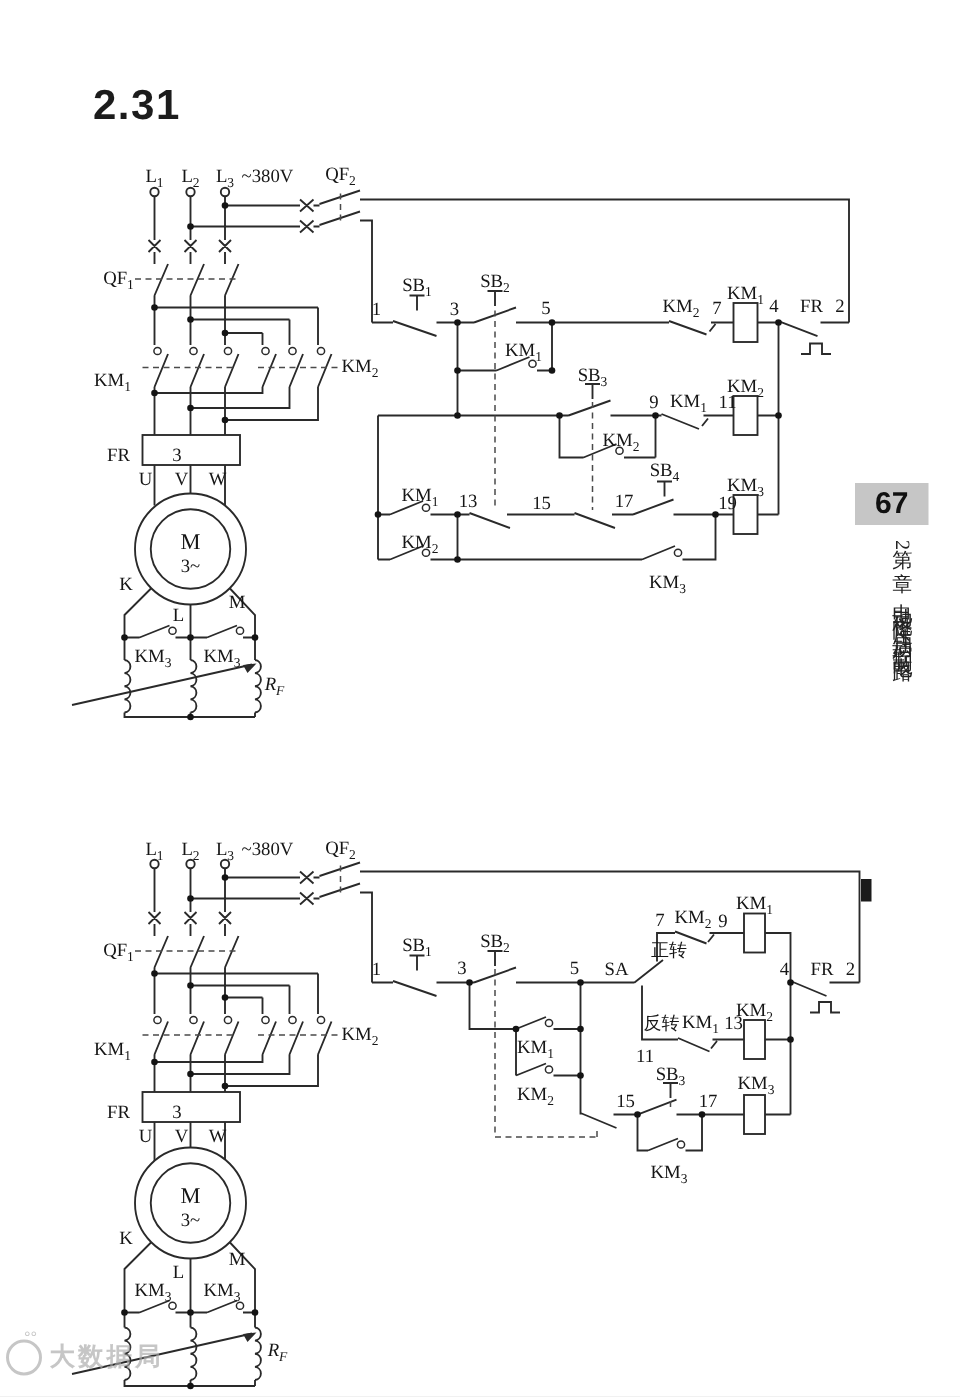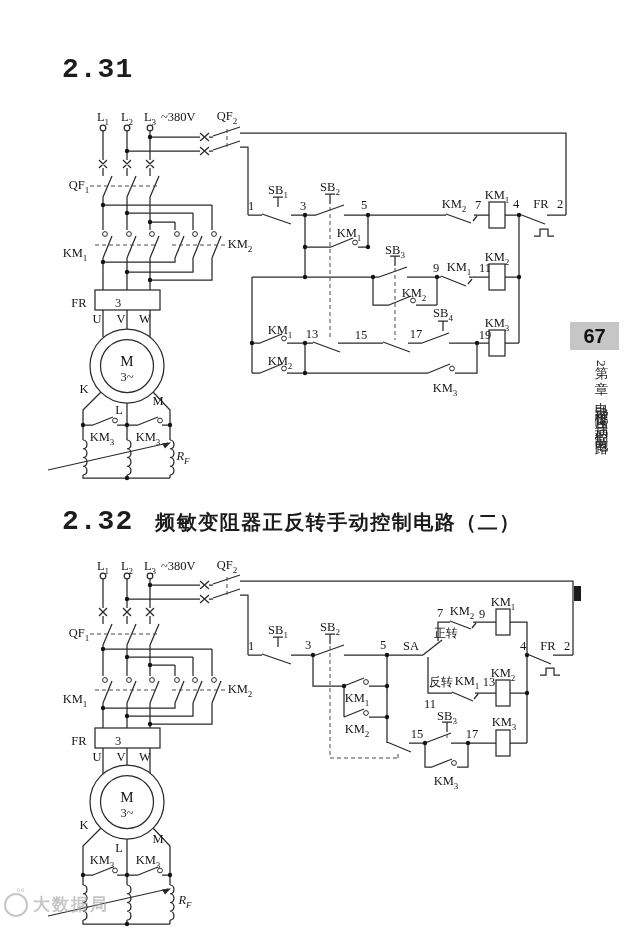--- a/index.html
+++ b/index.html
@@ -1,20 +1,20 @@
 <!DOCTYPE html>
 <html><head>
 <meta charset="utf-8">
 <style>
   html,body{margin:0;padding:0;background:#e8e8e8;}
   .page{position:relative;width:640px;height:931px;background:#ffffff;overflow:hidden;
         font-family:"Liberation Serif","DejaVu Serif",serif;color:#1c1c1c;}
   .section-header{position:absolute;left:62px;display:flex;align-items:baseline;gap:22px;
         font-family:"Liberation Sans","DejaVu Sans",sans-serif;font-weight:bold;}
-  .section-num{font-size:28px;letter-spacing:1px;font-family:Liberation Mono, monospace;}
+  .section-num{font-size:28px;letter-spacing:1px;}
   .section-title{font-size:20px;letter-spacing:1.5px;}
   svg.circuit{position:absolute;left:0;top:0;}
   svg.circuit text{font-family:"Liberation Serif","DejaVu Serif",serif;fill:#161616;}
   .wire{fill:none;stroke:#2a2a2a;stroke-width:1.25;}
   .dashed{fill:none;stroke:#4a4a4a;stroke-width:1;stroke-dasharray:4 3;}
   .comp{fill:#ffffff;stroke:#2a2a2a;stroke-width:1.25;}
   .dot{fill:#141414;stroke:none;}
   .hook{fill:#ffffff;stroke:#2a2a2a;stroke-width:1;}
   .pageno-box{position:absolute;left:570px;top:322px;width:49px;height:28px;background:#c6c6c6;
         display:flex;align-items:center;justify-content:center;
@@ -31,24 +31,20 @@
 </style>
 </head>
 <body>
 
 <div class="page">
 
   <div class="section-header" style="top:54px;">
     <span class="section-num">2.31</span>
   </div>
 
-  <div class="section-header" style="top:506px;">
-    <span class="section-num">2.32</span>
-    <span class="section-title">频敏变阻器正反转手动控制电路（二）</span>
-  </div>
 
   <svg class="circuit" width="640" height="931" viewBox="0 0 640 931">
 
     <g>
       <g>
         <path class="wire" d="M103,131 V160 M103,168 V176 M103,197 V230 M103,258 V290 M103,310 V337
           M127,131 V160 M127,168 V176 M127,197 V230 M127,258 V290 M127,310 V329
           M150,131 V160 M150,168 V176 M150,197 V230 M150,258 V290 M150,310 V337
           M103,197 L112,176 M127,197 L136,176 M150,197 L159,176
           M103,258 L112,236 M127,258 L136,236 M150,258 L159,236

